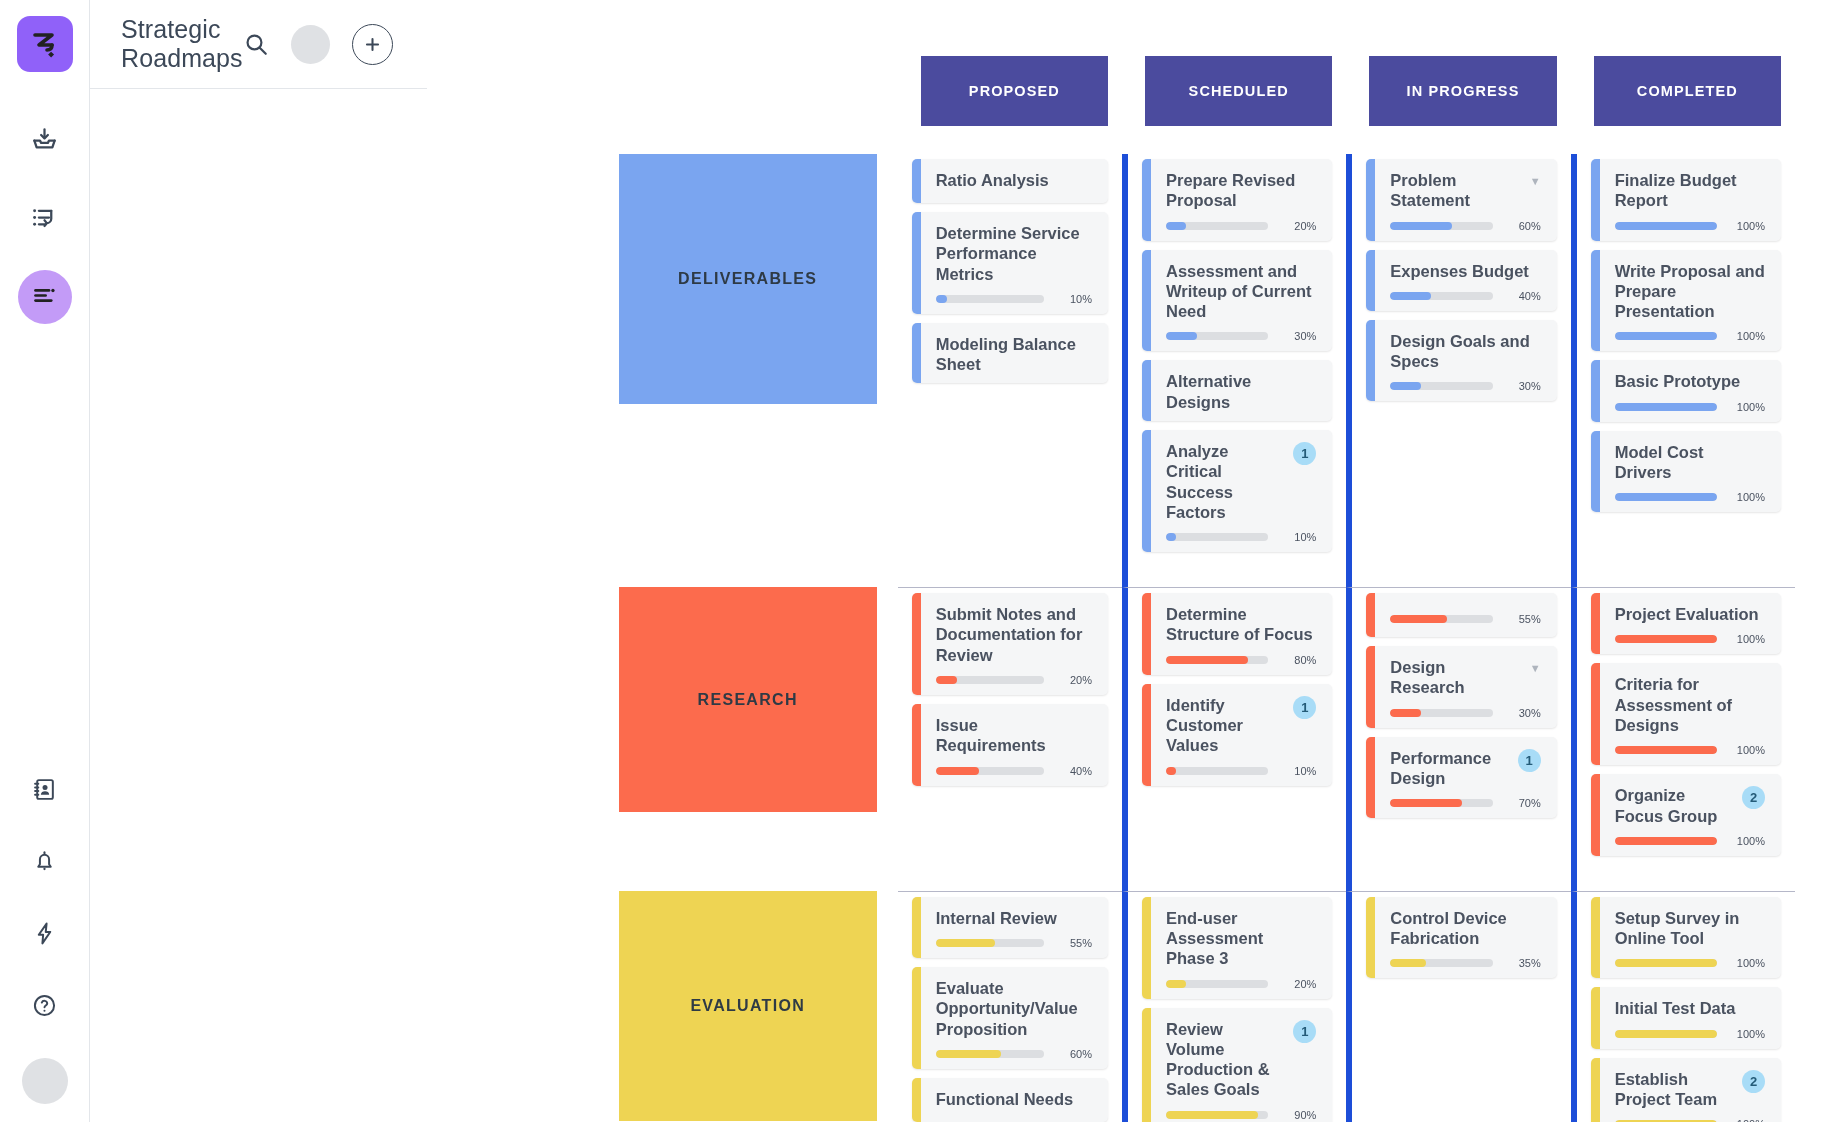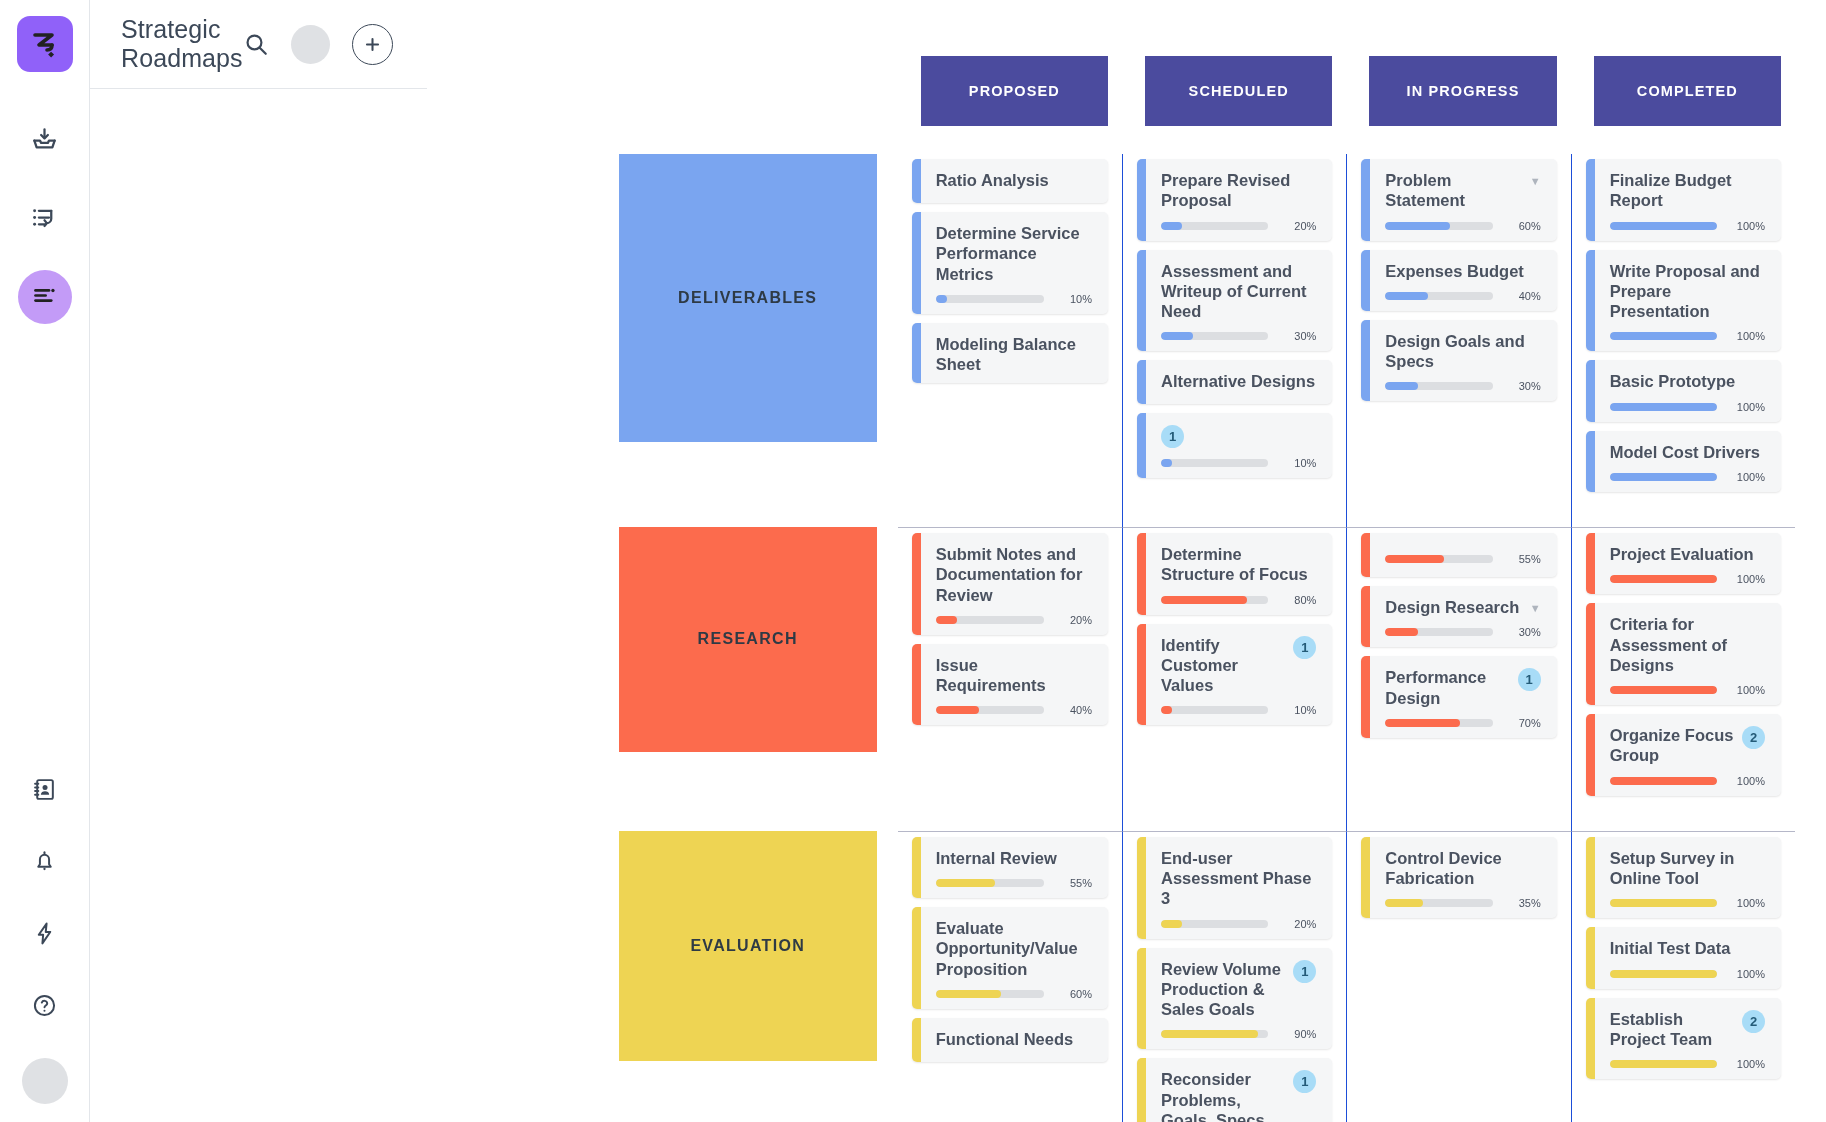--- a/index.html
+++ b/index.html
@@ -105,27 +105,27 @@
   .rowlabel-cell {
     display: flex; align-items: flex-start; justify-content: center;
     padding-top: 0;
     grid-column: 2;
   }
   .rowlabel {
     width: 258px;
     display: flex; align-items: center; justify-content: center;
     color: #2e3a45; font-size: 16px; font-weight: 700; letter-spacing: 1.3px;
   }
-  .r-deliverables { background:#7aa5f0; height: 288px; }
+  .r-deliverables { background:#7aa5f0; height: 250px; }
   .r-research     { background:#fc6b4d; height: 225px; }
   .r-evaluation   { background:#eed453; height: 230px; }
 
   .cards-cell {
     padding: 5px 14px 26px 14px;
-    border-left: 1px solid #1d4ed8;
+    border-left: 6px solid #1d4ed8;
   }
   .cards-cell.first-col { border-left: none; }
   .row-sep-top { border-top: 1px solid #b5b7c8; }
 
   
   .card {
     position: relative;
     background: #f5f6f7;
     border-radius: 5px;
     margin-bottom: 9px;
@@ -349,20 +349,21 @@
               </div>
               <div class="card">
                 <div class="accent" style="background: rgb(122, 165, 240);"></div>
                 <div class="card-head">
                   <div class="card-title">Alternative Designs</div>
                 </div>
               </div>
               <div class="card">
                 <div class="accent" style="background: rgb(122, 165, 240);"></div>
                 <div class="card-head">
+                  <div class="card-title">Analyze Critical Success Factors</div>
                   <div class="badge">1</div>
                 </div>
                 <div class="progress-row">
                   <div class="track">
                     <div class="fill" style="width: 10%; background: rgb(122, 165, 240);"></div>
                   </div>
                   <div class="pct">10%</div>
                 </div>
               </div>
             </div>

